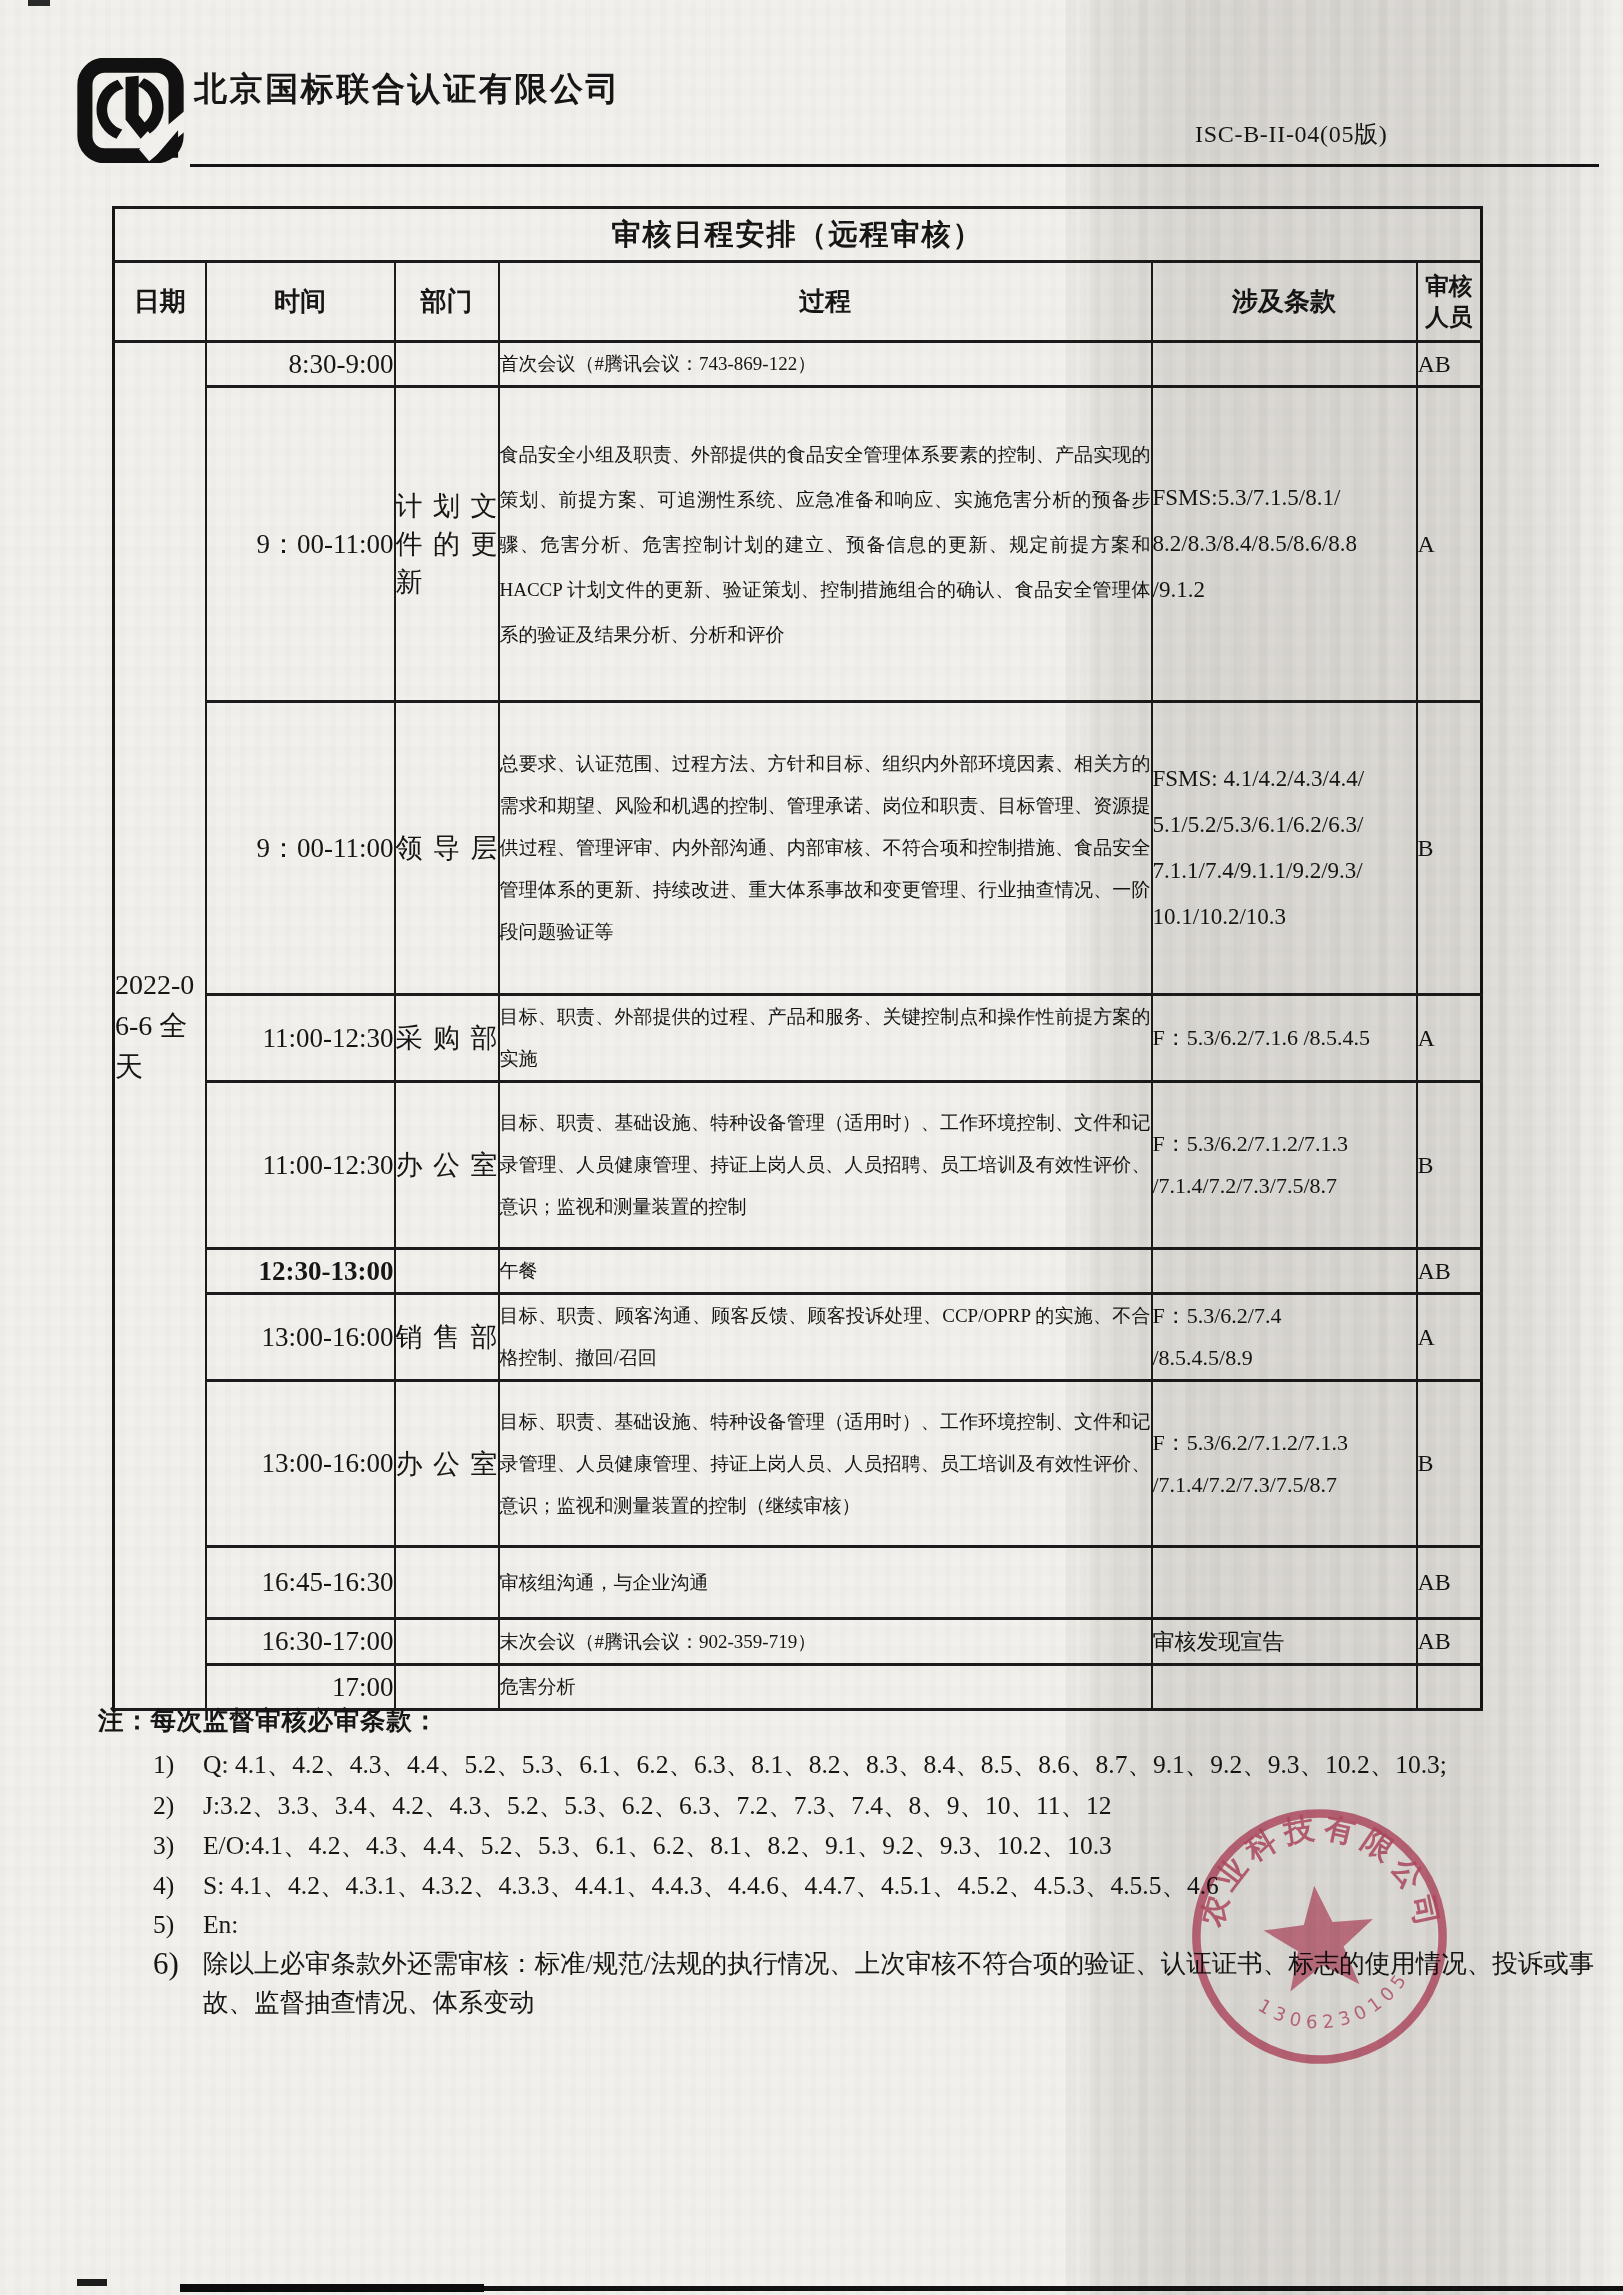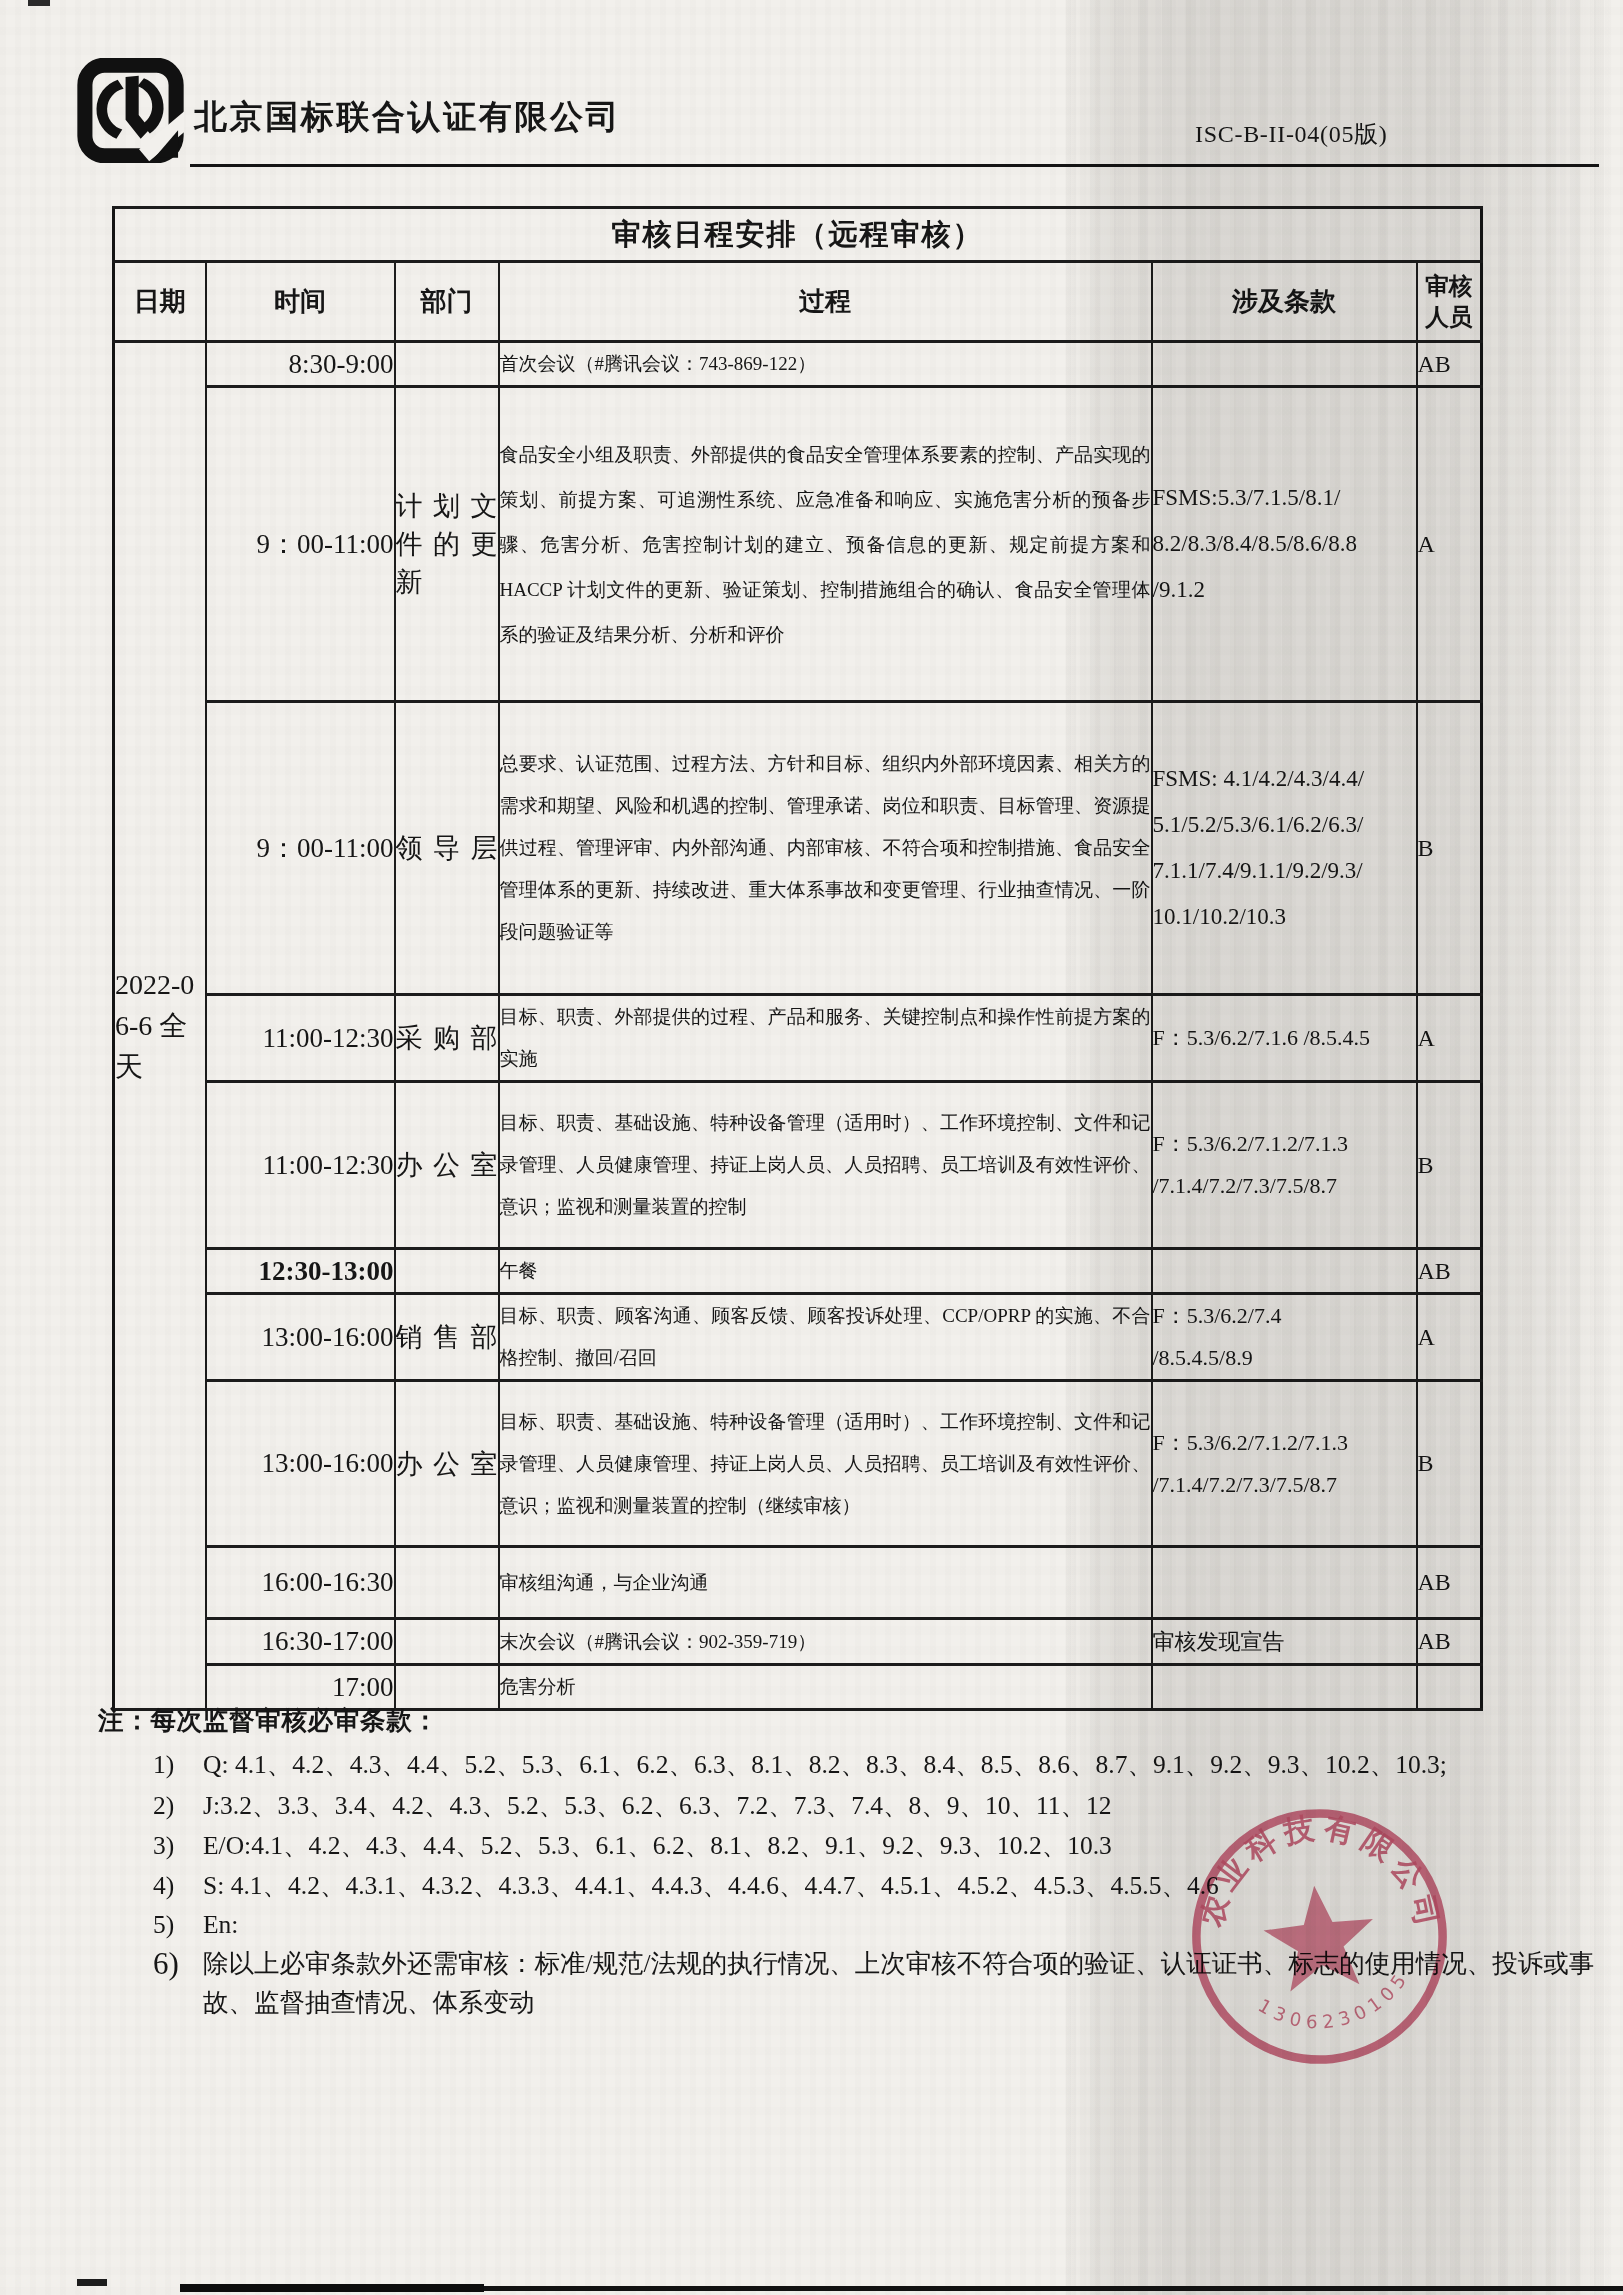--- a/index.html
+++ b/index.html
@@ -7,21 +7,21 @@
     position:relative;width:1623px;height:2295px;overflow:hidden;
     background:#f2f0ec;
     background-image:
       repeating-linear-gradient(90deg, rgba(120,115,108,0.025) 0 5.9px, rgba(0,0,0,0) 5.9px 15px),
       repeating-linear-gradient(0deg, rgba(120,115,108,0.015) 0 8.5px, rgba(0,0,0,0) 8.5px 20px);
     font-family:"Liberation Serif","DejaVu Serif",serif;
     color:#161616;
   }
   
   .logo{position:absolute;left:77px;top:58px;width:107px;height:105px;}
-  .company-cn{position:absolute;left:194px;top:67px;font-family:"DejaVu Sans","Liberation Sans",sans-serif;font-weight:700;font-size:33px;letter-spacing:2.6px;white-space:nowrap;margin-top:28px;}
+  .company-cn{position:absolute;left:194px;top:67px;font-family:"DejaVu Sans","Liberation Sans",sans-serif;font-weight:700;font-size:33px;letter-spacing:2.6px;white-space:nowrap;}
   .company-en{position:absolute;left:194px;top:118px;font-family:"Liberation Mono","DejaVu Sans Mono",monospace;font-size:21.6px;letter-spacing:0px;white-space:nowrap;}
   .doc-code{position:absolute;left:1195px;top:118px;font-size:24px;letter-spacing:0.7px;white-space:nowrap;}
   .header-rule{position:absolute;left:190px;top:164px;width:1409px;height:3.3px;background:#141414;}
   
   table.sched{
     position:absolute;left:112px;top:206px;width:1368px;
     border-collapse:collapse;table-layout:fixed;
     border:3.9px solid #151515;
   }
   table.sched td{border:2px solid #1c1c1c;border-top-width:3.3px;border-bottom-width:3.3px;padding:0;vertical-align:middle;overflow:hidden;}
@@ -170,21 +170,21 @@
     </tr>
     <tr class="r8">
       <td class="c-time">13:00-16:00</td>
       <td class="c-dept">办公室</td>
       <td class="c-proc">目标、职责、基础设施、特种设备管理（适用时）、工作环境控制、文件和记录管理、人员健康管理、持证上岗人员、人员招聘、员工培训及有效性评价、意识；监视和测量装置的控制（继续审核）</td>
       <td class="c-clause">F：5.3/6.2/7.1.2/7.1.3
 /7.1.4/7.2/7.3/7.5/8.7</td>
       <td class="c-aud">B</td>
     </tr>
     <tr class="r9">
-      <td class="c-time">16:00-16:30</td>
+      <td class="c-time">16:45-16:30</td>
       <td class="c-dept"></td>
       <td class="c-proc">审核组沟通，与企业沟通</td>
       <td class="c-clause"></td>
       <td class="c-aud">AB</td>
     </tr>
     <tr class="r10">
       <td class="c-time">16:30-17:00</td>
       <td class="c-dept"></td>
       <td class="c-proc">末次会议（#腾讯会议：902-359-719）</td>
       <td class="c-clause">审核发现宣告</td>

